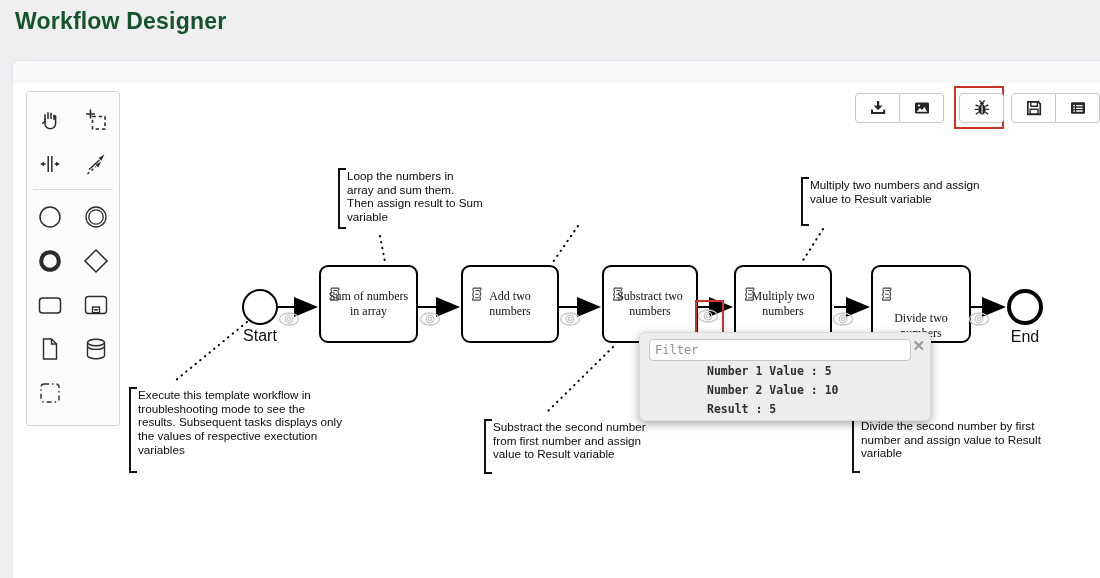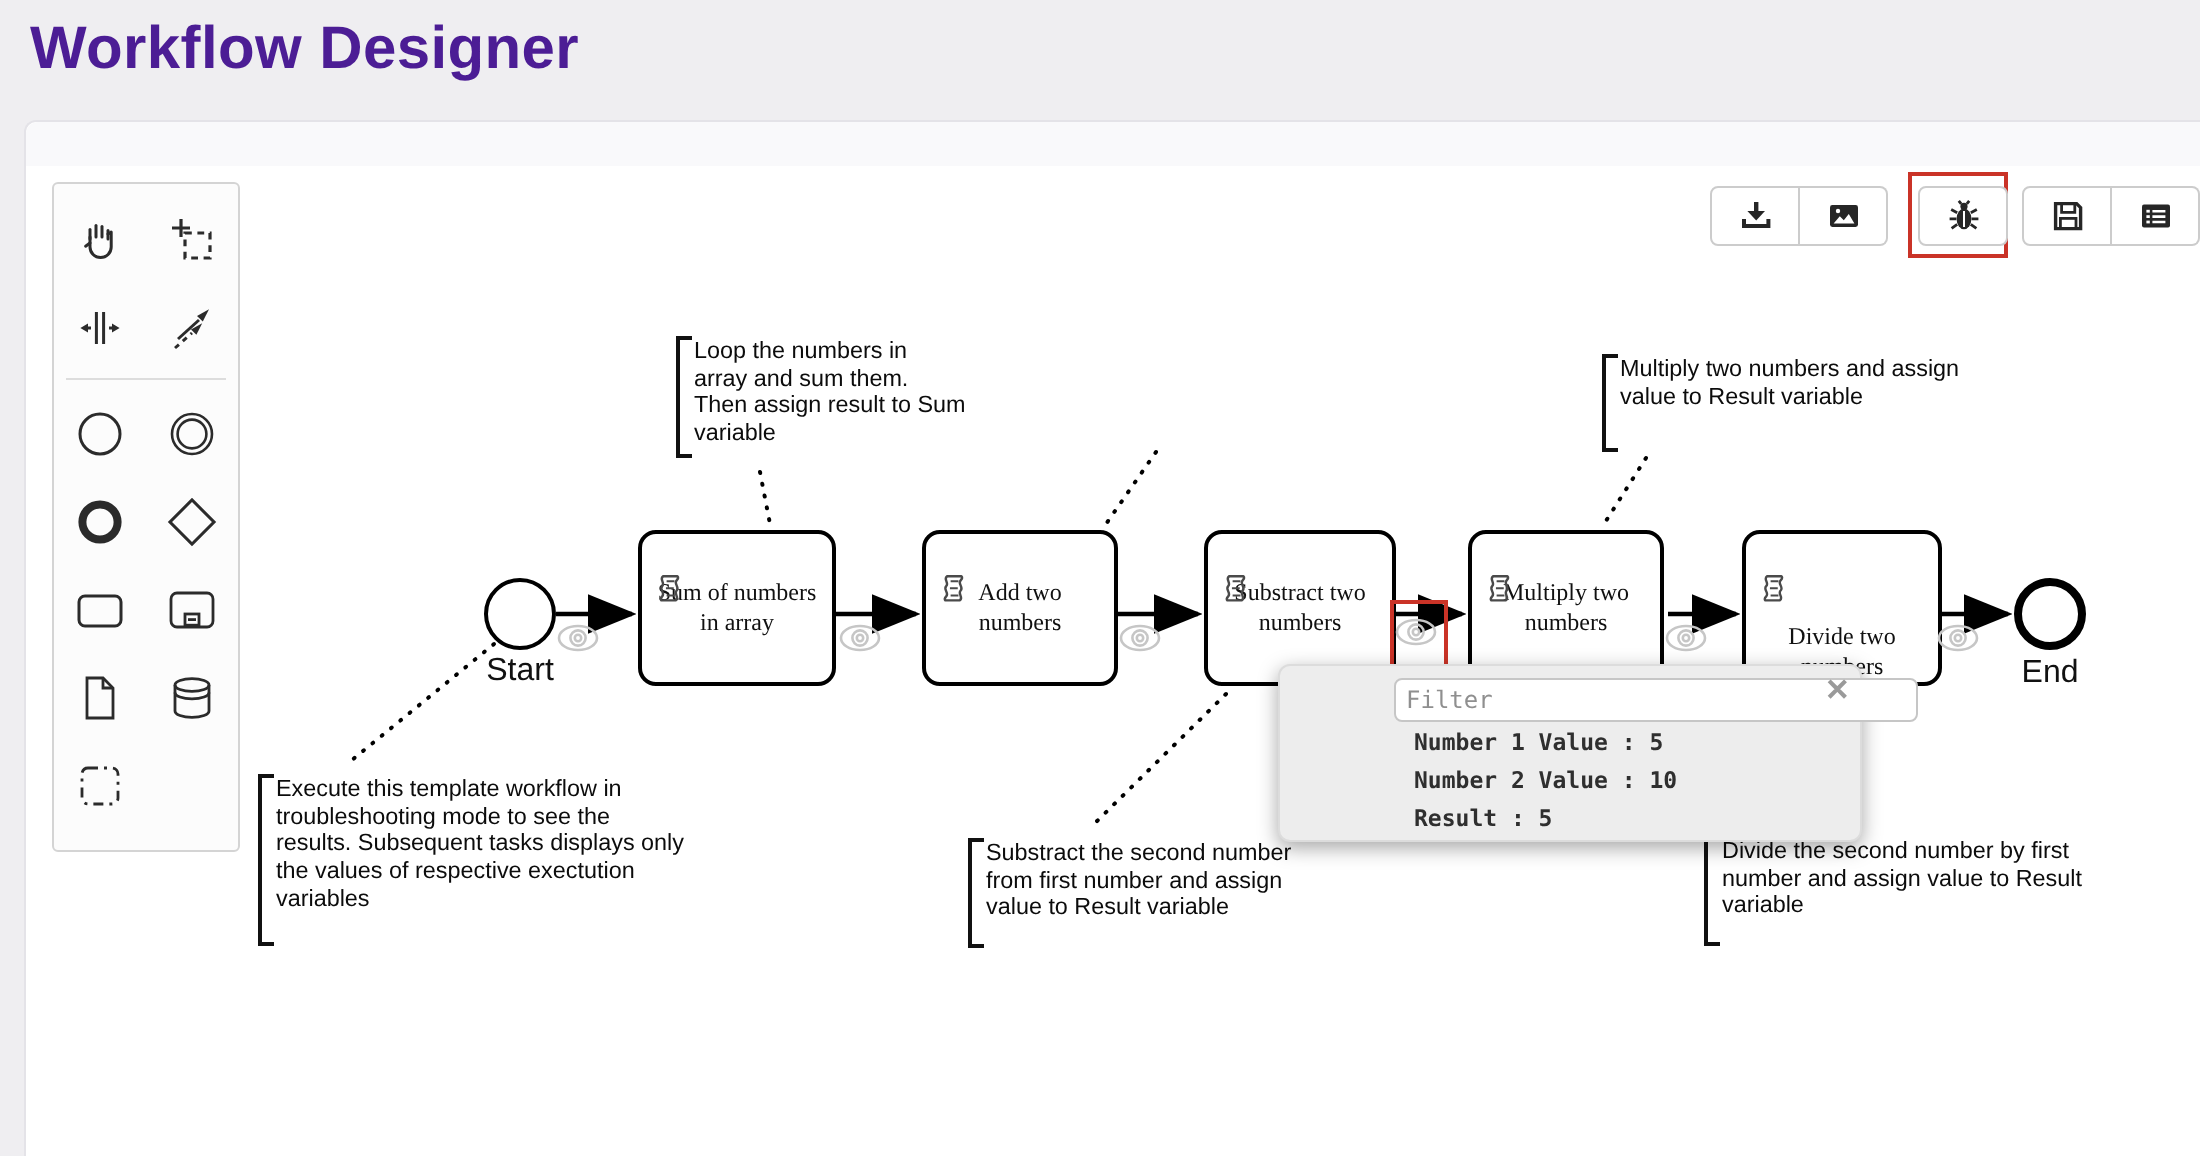--- a/index.html
+++ b/index.html
@@ -3,21 +3,21 @@
 <meta charset="utf-8">
 <style>
   html,body{margin:0;padding:0;}
   body{
     width:1100px;height:578px;overflow:hidden;position:relative;
     background:#efeef1;
     font-family:"Liberation Sans",sans-serif;
   }
   .page-title{
     position:absolute;left:15px;top:8px;
-    font-size:30px;font-weight:bold;color:#4c1d95;letter-spacing:.2px;
+    font-size:23px;font-weight:bold;color:#14532d;letter-spacing:.2px;
   }
   .panel{
     position:absolute;left:12px;top:60px;width:1088px;height:518px;
     background:#ffffff;border-top:1px solid #e4e3e8;border-left:1px solid #e4e3e8;
     border-top-left-radius:6px;
   }
   .panel-header{
     position:absolute;left:0;top:0;width:100%;height:22px;background:#f9f9fb;
     border-top-left-radius:6px;
   }
@@ -84,21 +84,21 @@
   
   .popup{
     position:absolute;left:626px;top:271px;width:290px;height:87px;
     background:#ededed;border:1px solid #dcdcdc;border-radius:6px;
     box-shadow:0 3px 10px rgba(0,0,0,.35);z-index:10;
   }
   .popup-filter{
     position:absolute;left:9px;top:6px;width:250px;height:18px;
     border:1px solid #c6c6c6;border-radius:4px;background:#fff;
     font-family:"DejaVu Sans Mono",monospace;font-size:12px;color:#4c1d95;
-    padding:1px 5px;outline:none;margin-left:48px;
+    padding:1px 5px;outline:none;
   }
   .popup-filter::placeholder{color:#8f8f8f;}
   .popup-close{
     position:absolute;right:5px;top:5px;color:#9a9a9a;font-size:15px;
     font-weight:bold;cursor:pointer;line-height:15px;
   }
   .popup-line{
     position:absolute;left:36px;
     font-family:"DejaVu Sans Mono",monospace;font-weight:bold;
     font-size:11.5px;color:#2f2f2f;padding-left:31px;

